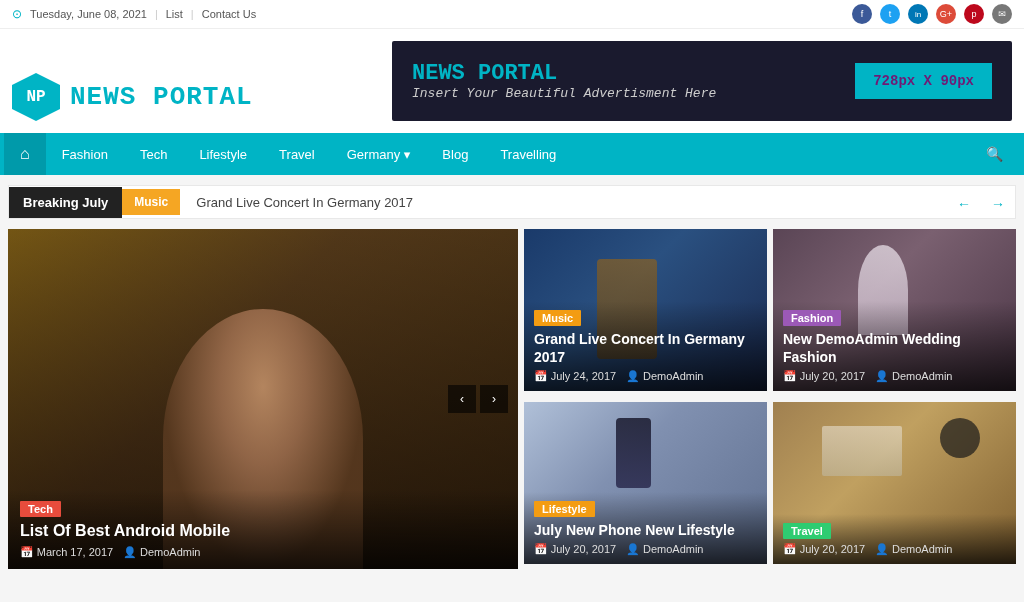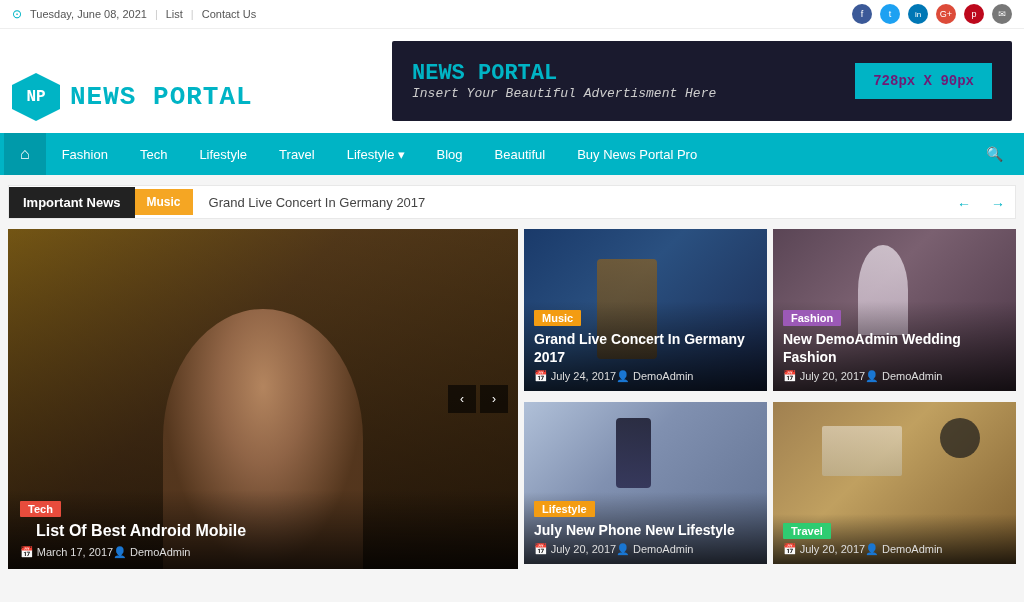--- a/index.html
+++ b/index.html
@@ -212,33 +212,33 @@
     .tag-fashion { background: #9b59b6; }
     .tag-lifestyle { background: #f39c12; }
     .tag-travel { background: #2ecc71; }
 
     .card-title {
       color: #fff;
       font-size: 16px;
       font-weight: bold;
       line-height: 1.3;
       margin-bottom: 4px;
-      margin-left: 16px;
     }
     .card-title-sm {
       color: #fff;
       font-size: 14px;
       font-weight: bold;
       line-height: 1.3;
       margin-bottom: 4px;
     }
     .card-meta {
       color: #ddd;
       font-size: 11px;
       display: flex;
+      gap: 10px;
     }
     .card-meta span { display: flex; align-items: center; gap: 3px; }
 
     
     .carousel-controls {
       position: absolute;
       top: 50%;
       right: 10px;
       transform: translateY(-50%);
       display: flex;
@@ -304,29 +304,28 @@
     <div class="ad-banner-btn">728px X 90px</div>
   </div>
 </div>
 
 <nav class="navbar">
   <div class="nav-home">⌂</div>
   <div class="nav-item">Fashion</div>
   <div class="nav-item">Tech</div>
   <div class="nav-item">Lifestyle</div>
   <div class="nav-item">Travel</div>
-  <div class="nav-item">Lifestyle ▾</div>
+  <div class="nav-item">Germany ▾</div>
   <div class="nav-item">Blog</div>
-  <div class="nav-item">Beautiful</div>
-  <div class="nav-item">Buy News Portal Pro</div>
+  <div class="nav-item">Travelling</div>
   <div class="nav-search">🔍</div>
 </nav>
 
 <div class="breaking-bar">
-  <div class="breaking-label">Important News</div>
+  <div class="breaking-label">Breaking July</div>
   <div class="breaking-tag">Music</div>
   <div class="breaking-text">Grand Live Concert In Germany 2017</div>
   <div class="breaking-nav">
     <div class="breaking-nav-btn">←</div>
     <div class="breaking-nav-btn">→</div>
   </div>
 </div>
 
 <div class="main-grid">
 

